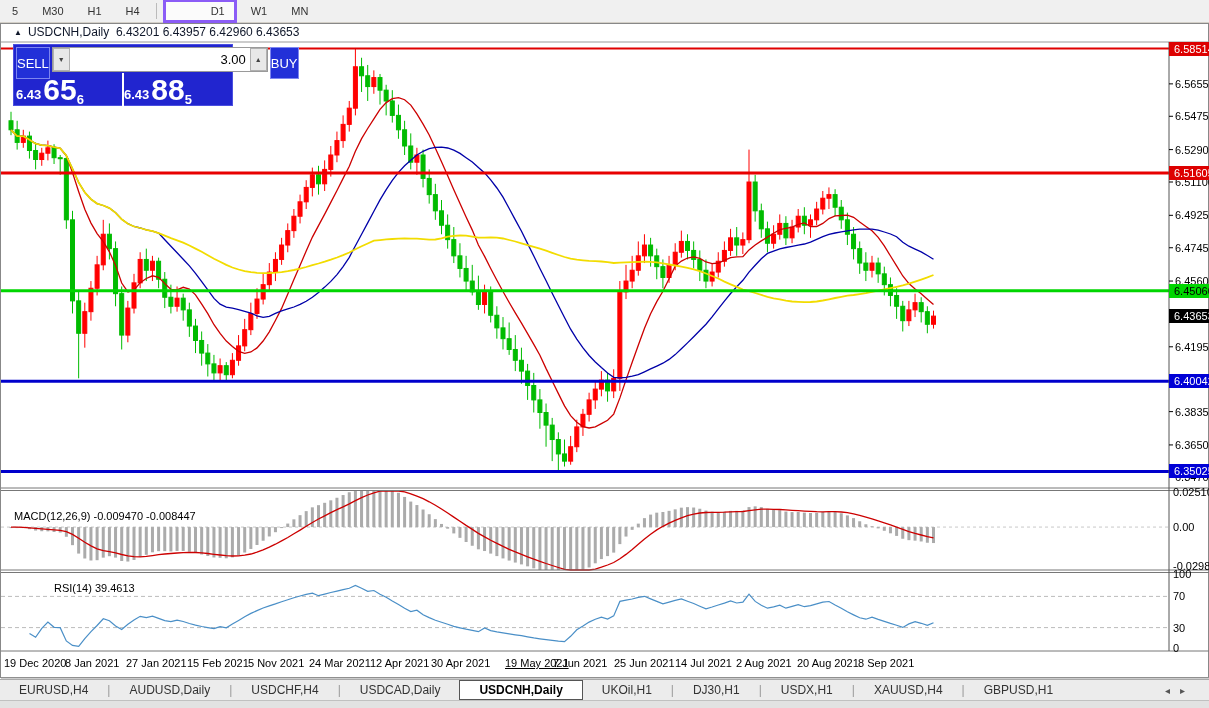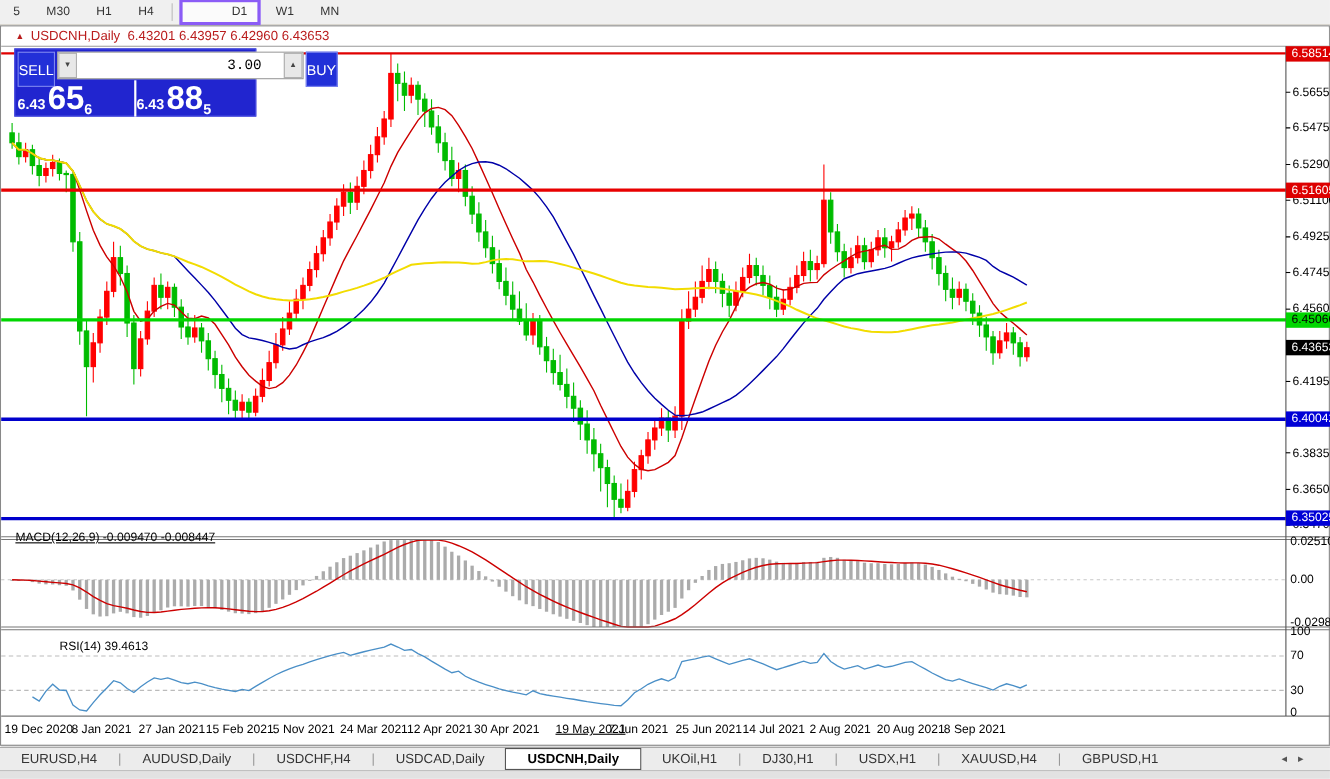--- a/index.html
+++ b/index.html
@@ -9,41 +9,41 @@
   #toolbar { position:absolute; left:0; top:0; width:1209px; height:23px;
     background:#f0f0f0; border-bottom:1px solid #d4d0c8; display:flex; align-items:center; }
   .tf-btn { font-size:11px; color:#333; padding:3px 9px; margin:0 2px; cursor:default;
     border:1px solid transparent; }
   .tf-btn.active { background:#fbfbfb; border:3px solid #8b5cf6;padding-left:45px; }
   .tf-sep { width:1px; height:16px; background:#bbb; margin:0 4px; }
   
   #chart-window { position:absolute; left:0; top:23px; width:1209px; height:655px;
     background:#fff; border:1px solid #888; }
   #title-row { position:absolute; left:0; top:1px; width:100%; height:17px; font-size:12px;
-    color:#b91c1c; padding-left:13px; background:#fff; white-space:nowrap; }
+    color:#0f172a; padding-left:13px; background:#fff; white-space:nowrap; }
   #title-row .tri { font-size:8px; margin-right:6px; position:relative; top:-1px; }
   #chart-svg { position:absolute; left:0; top:0; width:1209px; height:655px; z-index:1; }
   .pane-label { position:absolute; font-size:11px; color:#000; z-index:3; }
   
   .ytick { position:absolute; left:1174px; font-size:11px; color:#000; z-index:3; }
   .badge { position:absolute; left:1168px; width:41px; height:14px; font-size:11px;
     line-height:14px; padding-left:5px; z-index:4; }
   .mtick { position:absolute; left:1172px; font-size:11px; color:#000; z-index:3; }
   .dlabel { position:absolute; font-size:11px; color:#000; top:633px; z-index:3; }
   
   #trade-panel { position:absolute; left:12px; top:20px; width:220px; height:62px;
     background:#2125cf; border:1px solid #4b4fe0; z-index:5; padding:2px; }
   #tp-row1 { display:flex; height:25px; }
   .tp-btn { background:#2230d8; border:1px solid #7d86f0; color:#fff; font-size:13px;
     width:62px; height:32px; cursor:pointer; font-family:"Liberation Sans",sans-serif; }
   #vol-group { display:flex; flex:1; margin:0 2px; background:#e4e4e4; border:1px solid #9a9a9a; }
   .spin { width:17px; background:#e8e8e8; border:1px solid #b0b0b0; font-size:7px; color:#444;
     cursor:pointer; padding:0; }
-  #vol-input { flex:1; border:none; text-align:right; font-size:13px; padding-right:20px;
-    font-family:Liberation Mono, monospace; min-width:0; }
+  #vol-input { flex:1; border:none; text-align:right; font-size:13px; padding-right:4px;
+    font-family:Liberation Sans, sans-serif; min-width:0; }
   #tp-row2 { display:flex; height:33px; margin-top:1px; }
   .tp-price { flex:1; color:#fff; display:flex; align-items:flex-end; 
     padding-bottom:1px; }
   .tp-price:first-child { border-right:2px solid #fff; }
   .tp-sm { font-size:13px; font-weight:bold; margin-right:2px; margin-bottom:3px; }
   .tp-big { font-size:30px; font-weight:bold; line-height:30px; }
   .tp-sup { font-size:13px; font-weight:bold; position:relative; top:2px; }
   
   #tabbar { position:absolute; left:0; top:679px; width:1209px; height:21px; background:#ececec;
     border-top:1px solid #aaa; display:flex; align-items:center; font-size:12px; color:#333; }
@@ -581,21 +581,21 @@
         <span class="tp-sup">6</span>
       </div>
       <div class="tp-price">
         <span class="tp-sm">6.43</span>
         <span class="tp-big">88</span>
         <span class="tp-sup">5</span>
       </div>
     </div>
   </div>
 
-  <div class="pane-label" style="left:13px; top:459px;text-decoration:underline;">MACD(12,26,9) -0.009470 -0.008447</div>
+  <div class="pane-label" style="left:13px; top:486px;">MACD(12,26,9) -0.009470 -0.008447</div>
   <div class="pane-label" style="left:13px; top:558px;padding-left:40px;">RSI(14) 39.4613</div>
 
   <div id="yaxis">
       <span class="ytick" style="top: 53.8686px;">6.56550</span>
       <span class="ytick" style="top: 86.283px;">6.54750</span>
       <span class="ytick" style="top: 119.598px;">6.52900</span>
       <span class="ytick" style="top: 152.012px;">6.51100</span>
       <span class="ytick" style="top: 185.327px;">6.49250</span>
       <span class="ytick" style="top: 217.741px;">6.47450</span>
       <span class="ytick" style="top: 251.056px;">6.45600</span>

